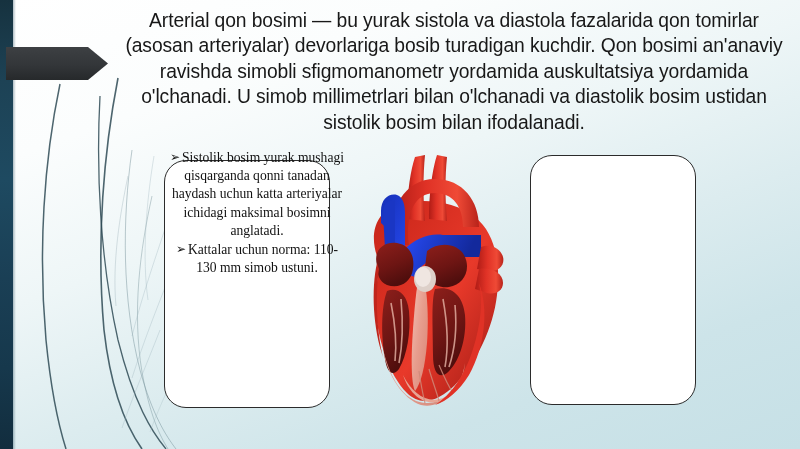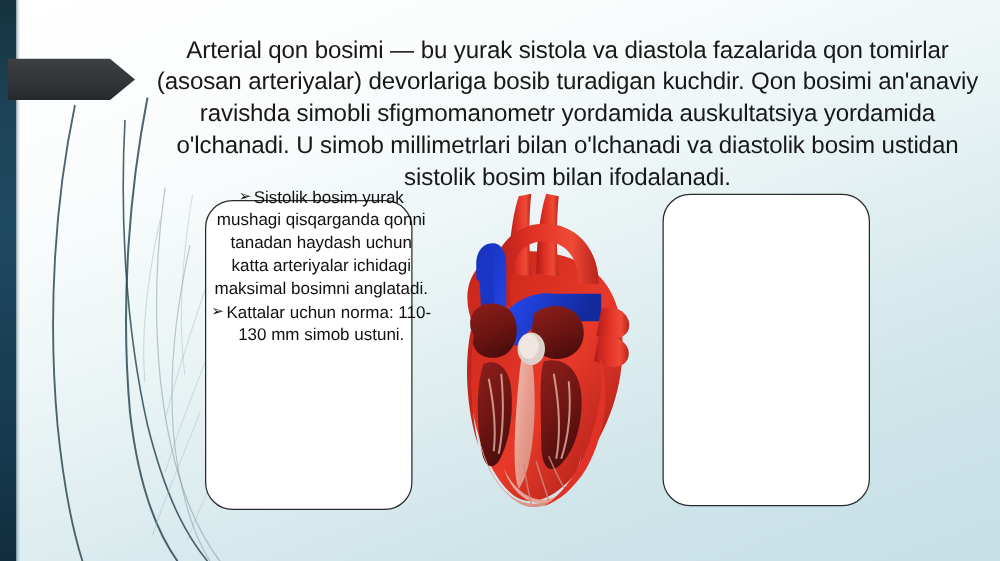--- a/index.html
+++ b/index.html
@@ -65,21 +65,20 @@
   .title {
     position: absolute;
     left: 118px;
     top: 8px;
     width: 672px;
     text-align: center;
     font-size: 19.3px;
     line-height: 25.4px;
     color: #181818;
     letter-spacing: -0.1px;
-    margin-top: 20px;
   }
   
   .callout {
     position: absolute;
     background: #ffffff;
     border: 1.3px solid #2b2b2b;
     border-radius: 22px;
     box-sizing: border-box;
   }
   .callout-left {
@@ -100,20 +99,21 @@
     font-size: 13.6px;
     line-height: 18.2px;
     color: #111111;
     box-sizing: border-box;
   }
   .ct-left {
     left: 164px;
     top: 148px;
     width: 186px;
     padding: 0 5px;
+    font-family: Liberation Serif, serif;
   }
   .ct-right {
     left: 530px;
     top: 158px;
     width: 166px;
     padding: 0 5px;
   }
   .bullet-glyph {
     font-size: 12px;
     vertical-align: 1px;

